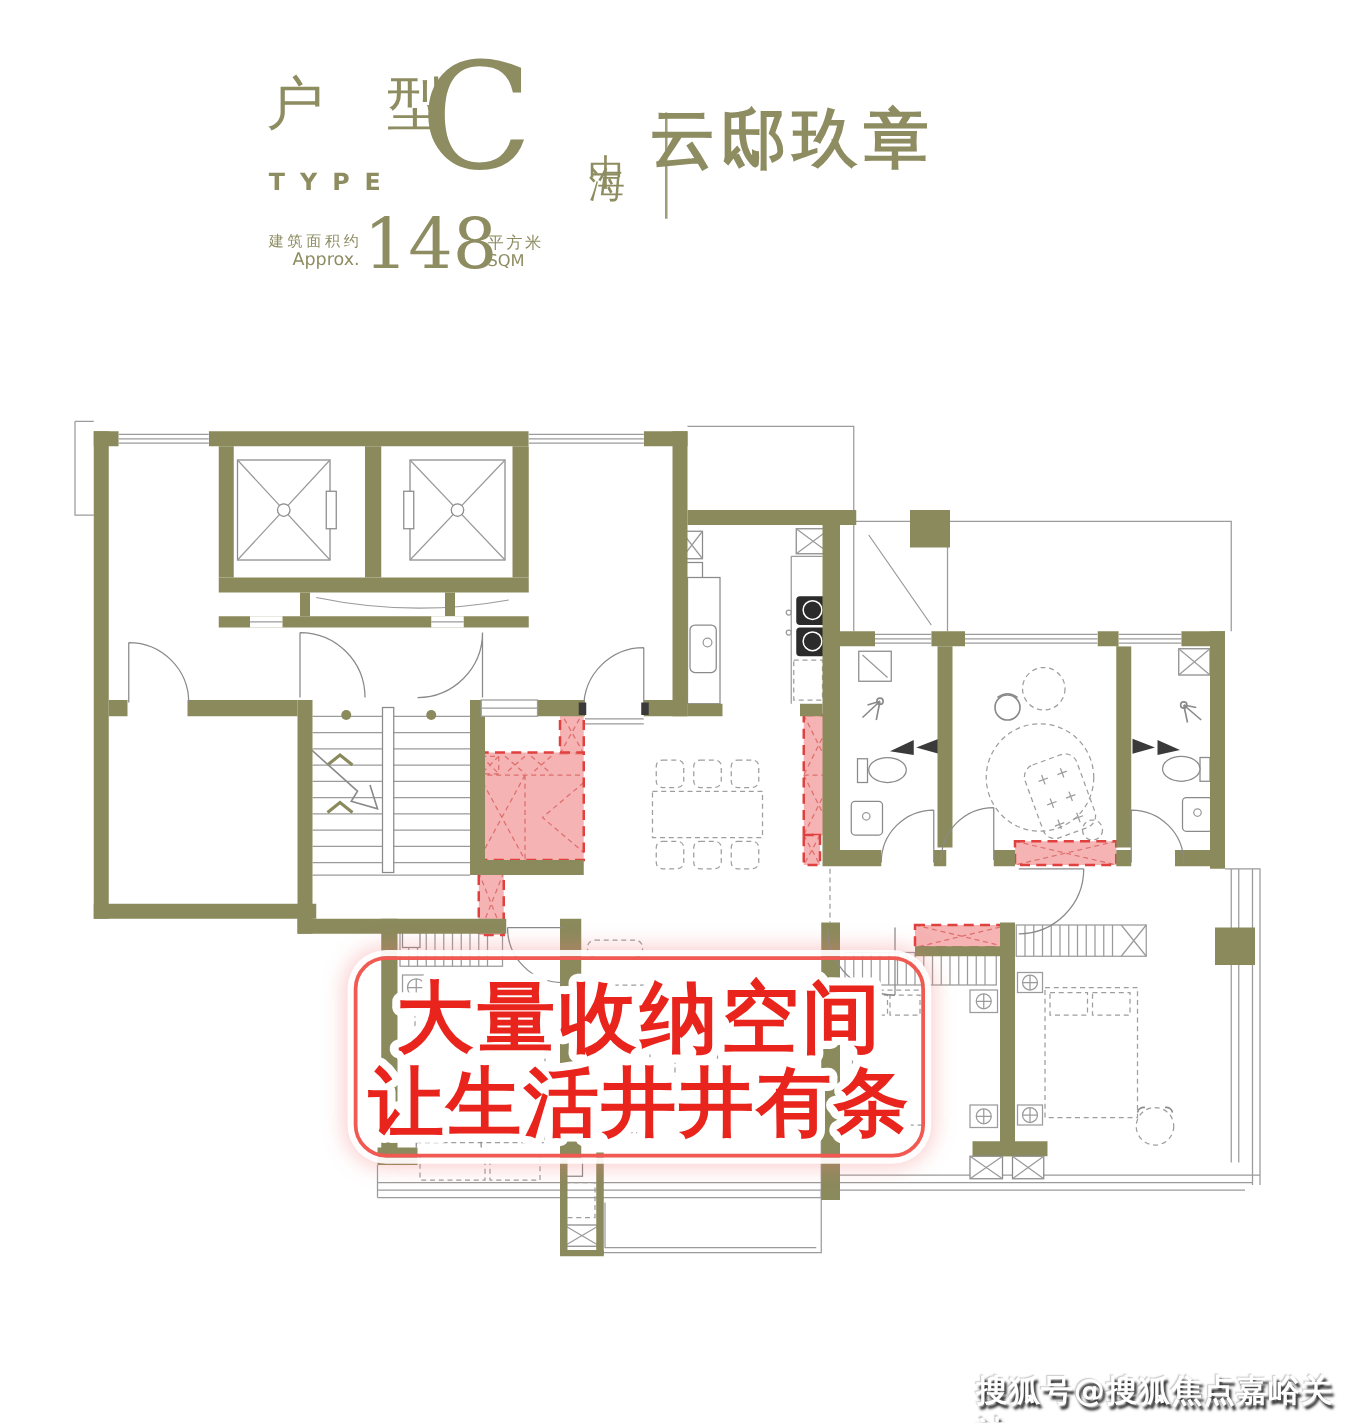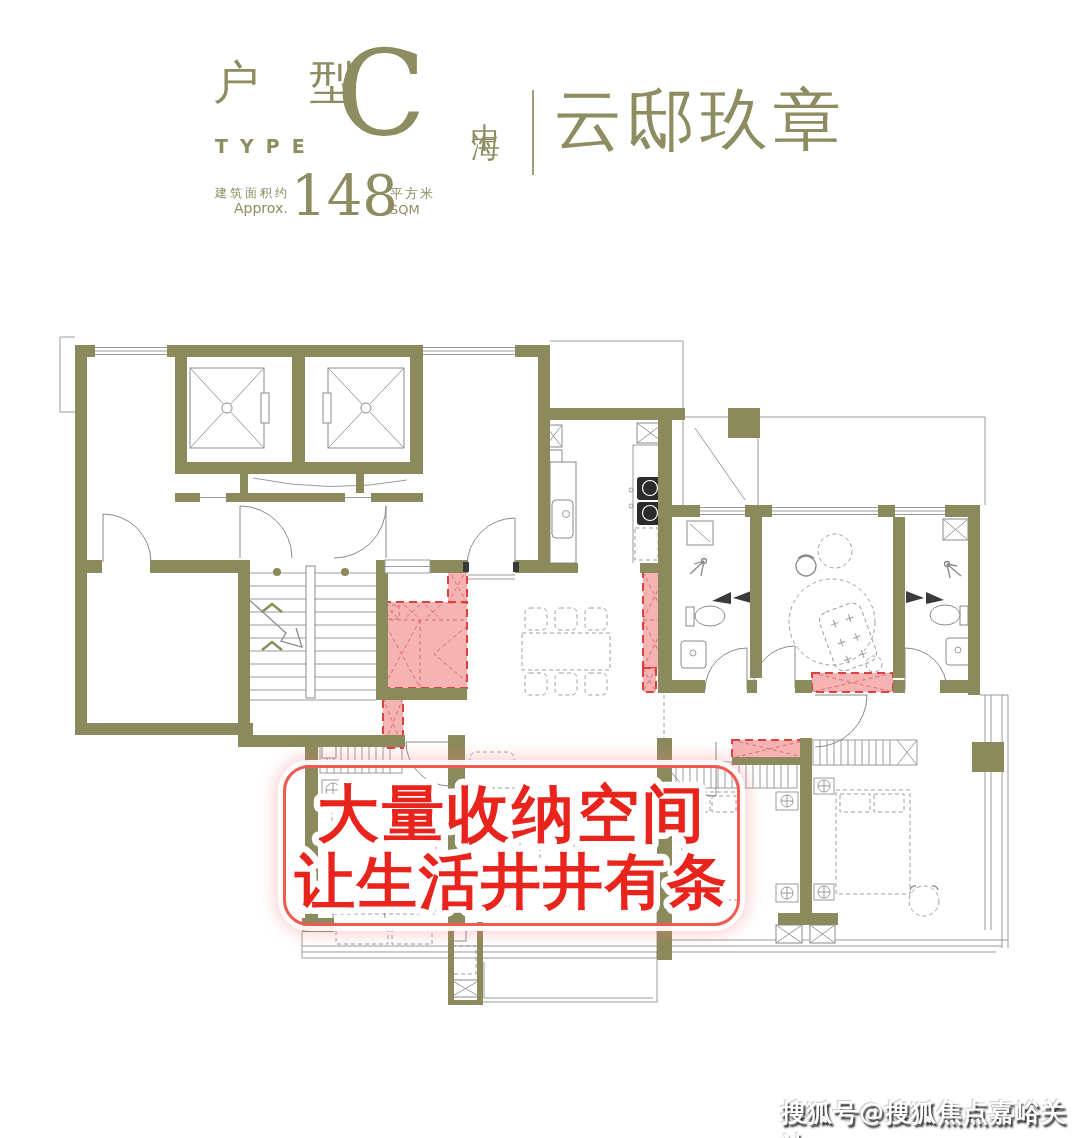--- a/index.html
+++ b/index.html
@@ -14,22 +14,22 @@
   .type-en   { left:215px; top:135px; font-size:19px; letter-spacing:12px;font-weight:bold; }
   .type-letter { left:336px; top:34px; font-size:118px; line-height:1; font-family:"DejaVu Serif","Liberation Serif",serif; }
   .area-cn   { left:215px; top:185px; font-size:12px; letter-spacing:3px; }
   .area-en   { left:234px; top:200px; font-size:14px; }
   .area-value{ left:291px; top:168px; font-size:56px; line-height:1; font-family:"DejaVu Serif","Liberation Serif",serif; }
   .area-unit-cn { left:390px; top:185px; font-size:13px; letter-spacing:2px; }
   .area-unit-en { left:390px; top:202px; font-size:13px; }
   .brand-vert { left:466px; top:100px; font-size:29px; letter-spacing:10px;
                 writing-mode:vertical-rl; text-orientation:upright; }
   .brand-divider { left:532px; top:90px; width:2px; height:85px; background:#8E8C61; opacity:.85; }
-  .brand-main { left:554px; top:86px; font-size:68px; line-height:1; letter-spacing:5px;
-                font-family:"DejaVu Serif","Liberation Serif",serif; }
+  .brand-main { left:520px; top:86px; font-size:52px; line-height:1; letter-spacing:5px;
+                font-family:"DejaVu Serif","Liberation Serif",serif;font-weight:bold; }
   
   .plan { left:0; top:330px; }
   .wall { fill:#8B8A5C; }
   .thin { stroke:#9b9b9b; stroke-width:1; fill:none; }
   .thin2{ stroke:#8a8a8a; stroke-width:1.3; fill:none; }
   .fix  { stroke:#8a8a8a; stroke-width:1; fill:#ffffff; }
   .dash { stroke:#9e9e9e; stroke-width:1; fill:none; stroke-dasharray:4 3; }
   .pinkR{ fill:#F5A6A6; fill-opacity:.85; stroke:#E0413F; stroke-width:2; stroke-dasharray:8 5; }
   .pinkL{ stroke:rgba(205,65,65,.6); stroke-width:1; fill:none; stroke-dasharray:4 3; }
   .door { stroke:#8a8a8a; stroke-width:1; fill:none; }

